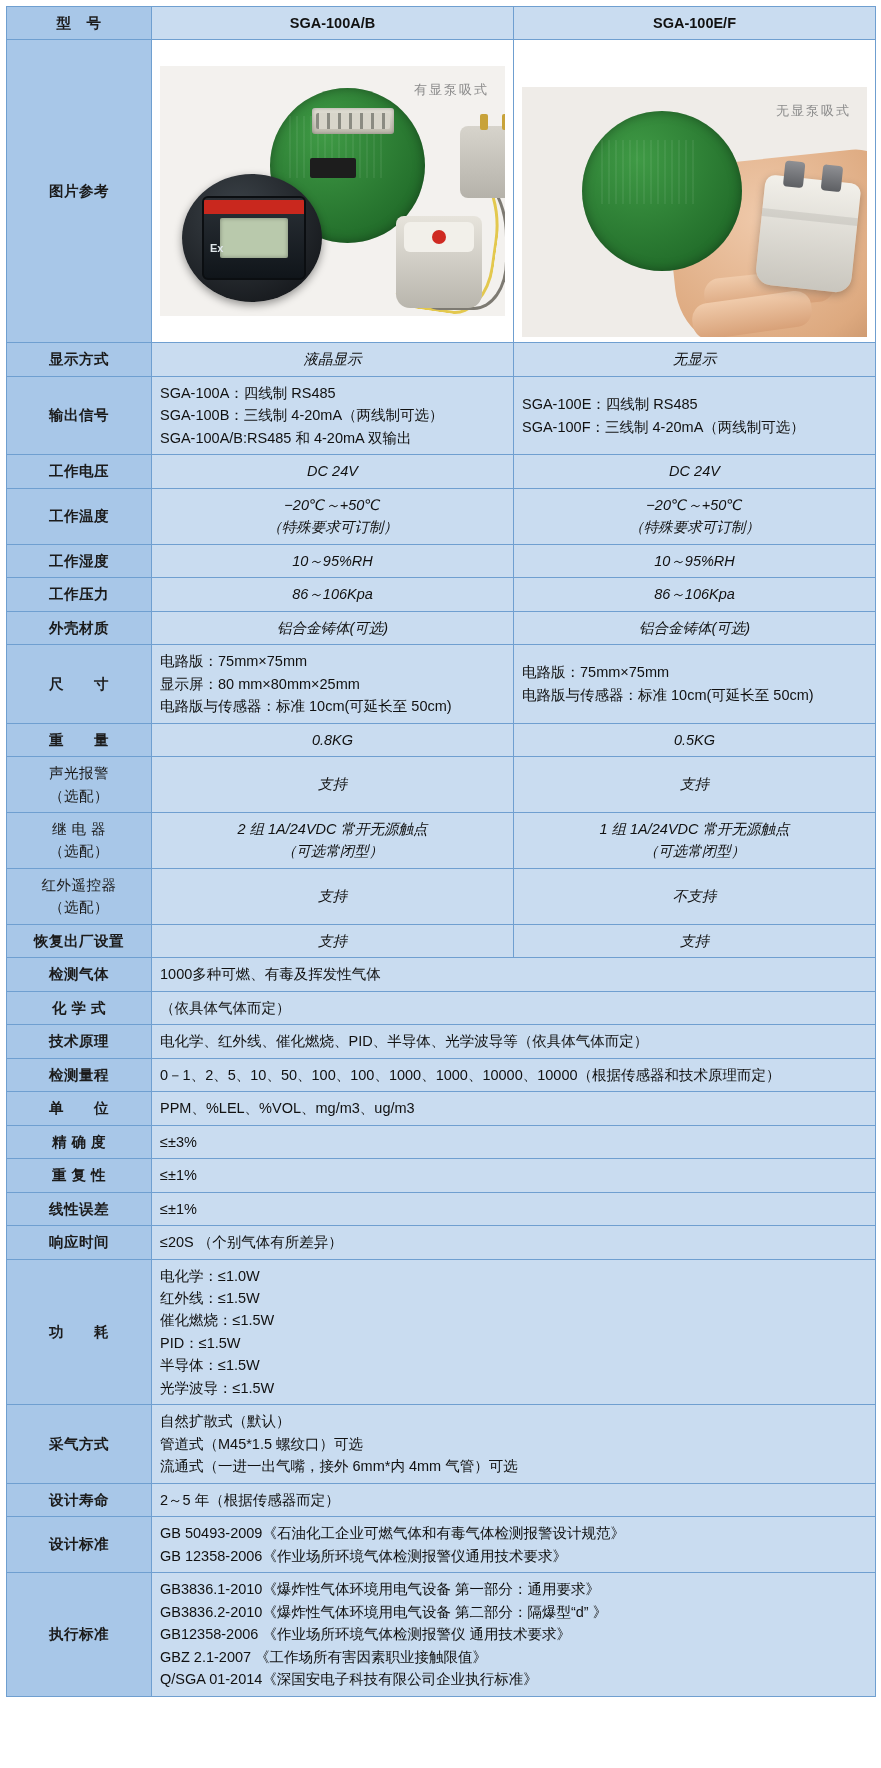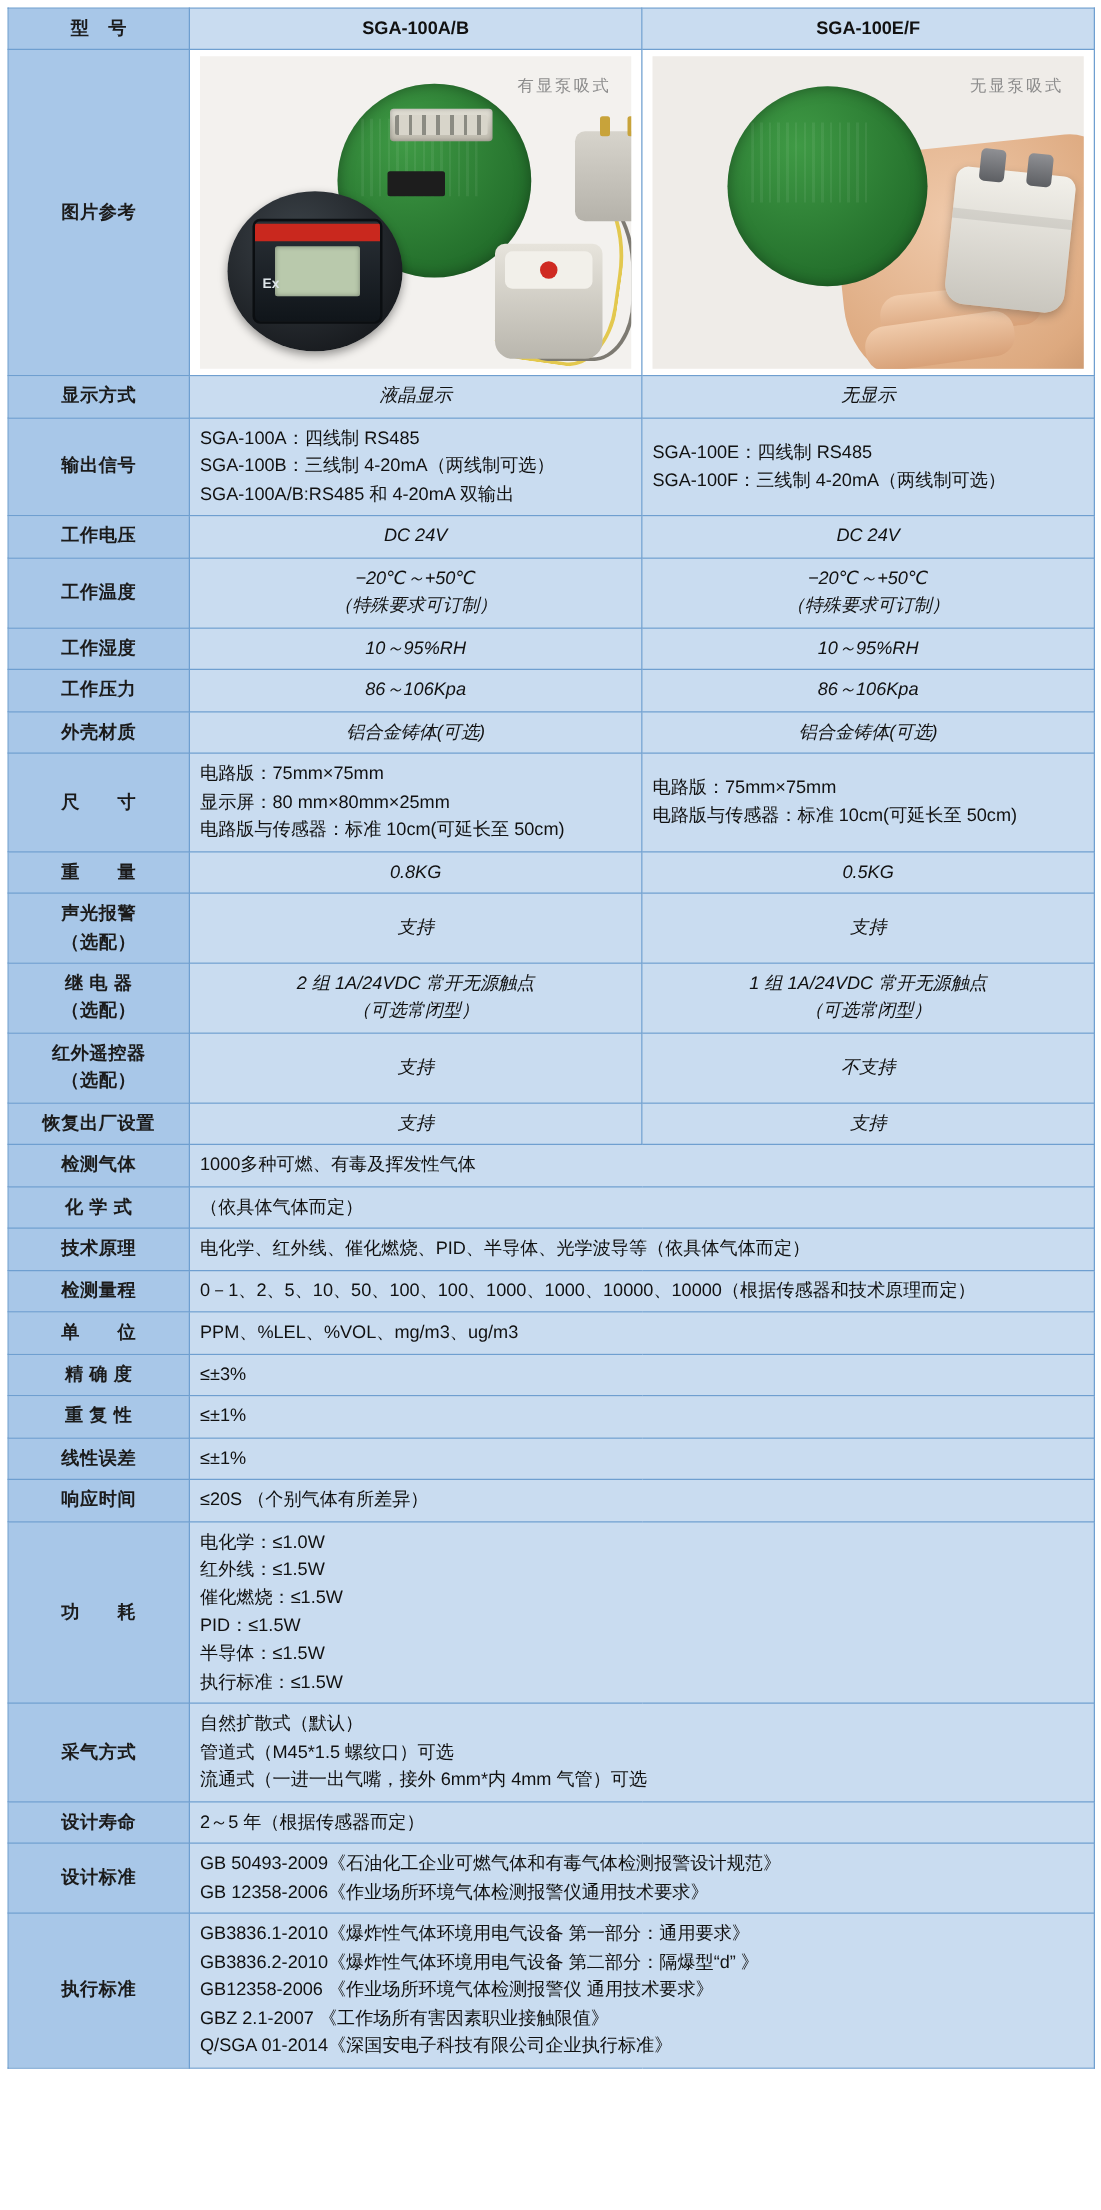--- a/index.html
+++ b/index.html
@@ -38,21 +38,21 @@
     background: #a8c7e8;
     text-align: center;
     font-weight: bold;
     font-size: 15px;
     color: #1b1b1b;
     padding: 6px 4px;
     letter-spacing: 0.5px;
   }
   td.label .sub {
     display: block;
-    font-weight: bold;
+    font-weight: normal;
   }
   td.val {
     background: #c9dcf0;
     text-align: center;
     color: #111;
     font-style: italic;
   }
   td.val-left {
     background: #c9dcf0;
     text-align: left;
@@ -186,21 +186,21 @@
     border: 3px solid #e3c84e;
     border-radius: 60% 60% 40% 40%;
     background: transparent;
     border-top-color: transparent;
     border-left-color: transparent;
   }
   .p1 .w1 { left: 232px; top: 90px; width: 100px; height: 150px; transform: rotate(8deg); }
   .p1 .w2 { left: 246px; top: 98px; width: 96px; height: 140px; border-color:#7d7a72; border-top-color:transparent; border-left-color:transparent; }
 
   
-  .p2 { background: #efece8; }
+  .p2 { background: #efece8; margin-top: 42px; }
   .p2 .hand {
     position: absolute;
     left: 150px; top: 70px; width: 230px; height: 190px;
     background: radial-gradient(circle at 40% 30%, #efc9aa, #dda97f 70%, #c08c63 100%);
     border-radius: 60px 40px 30px 70px;
     transform: rotate(-6deg);
   }
   .p2 .finger {
     position: absolute;
     background: linear-gradient(180deg,#f0cbab,#d8a178);
@@ -502,21 +502,21 @@
       </tr>
 
       <tr>
         <td class="label">功　　耗</td>
         <td class="val-left" colspan="2">
           <span class="line">电化学：≤1.0W</span>
           <span class="line">红外线：≤1.5W</span>
           <span class="line">催化燃烧：≤1.5W</span>
           <span class="line">PID：≤1.5W</span>
           <span class="line">半导体：≤1.5W</span>
-          <span class="line">执行标准：≤1.5W</span>
+          <span class="line">光学波导：≤1.5W</span>
         </td>
       </tr>
 
       <tr>
         <td class="label">采气方式</td>
         <td class="val-left" colspan="2">
           <span class="line">自然扩散式（默认）</span>
           <span class="line">管道式（M45*1.5 螺纹口）可选</span>
           <span class="line">流通式（一进一出气嘴，接外 6mm*内 4mm 气管）可选</span>
         </td>

